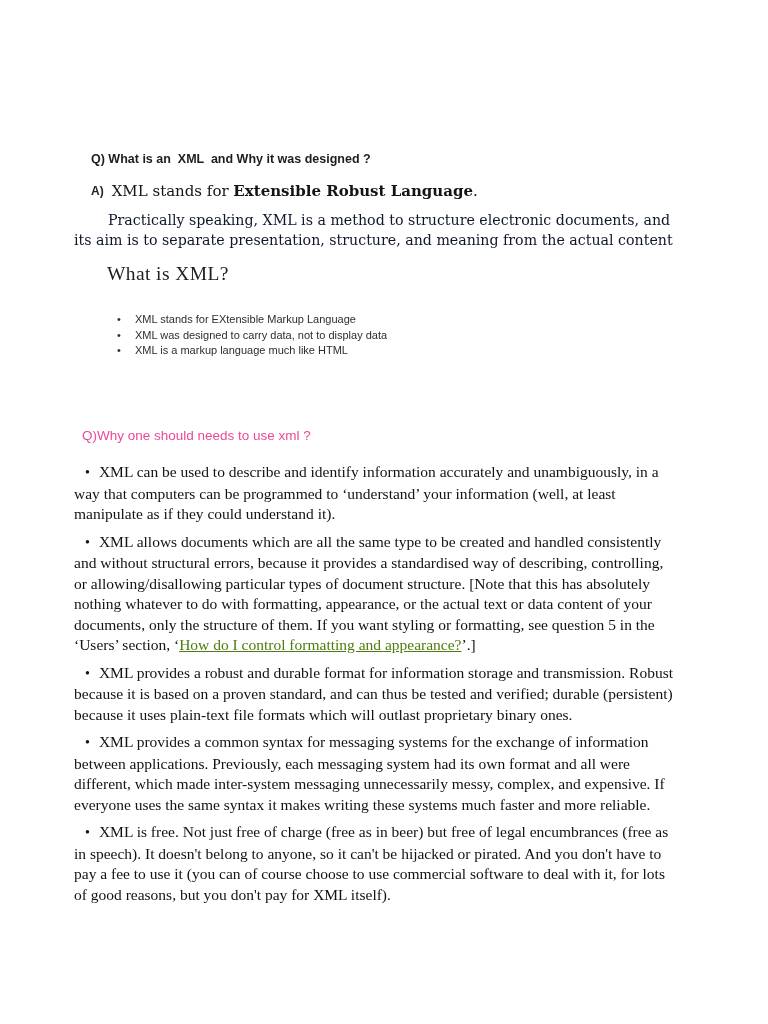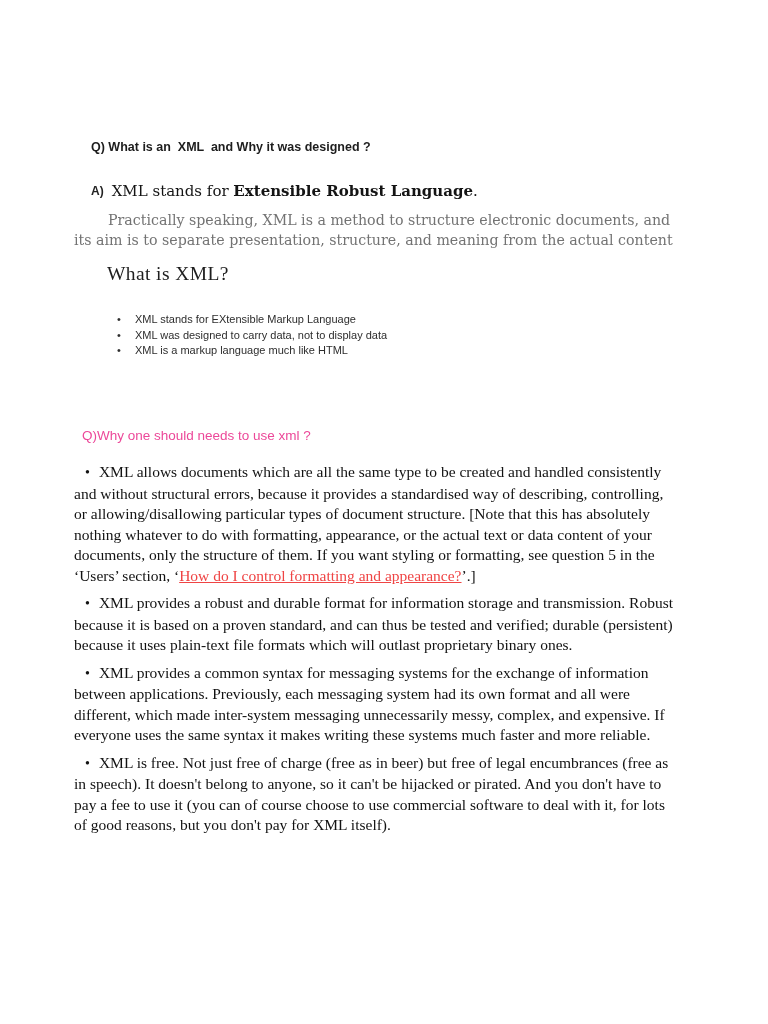--- a/index.html
+++ b/index.html
@@ -10,42 +10,42 @@
     font-family: "Liberation Serif", serif;
     color: #161616;
     overflow: hidden;
   }
   .page {
     position: absolute; inset: 0;
     background: #ffffff;
   }
   
   .q1 {
-    position: absolute; top: 140px; left: 91px;
+    position: absolute; top: 152px; left: 91px;
     font-family: "Liberation Sans", sans-serif;
     font-weight: bold; font-size: 12.5px; color: #1d1d1d;
     white-space: pre-wrap;
   }
   
   .a1 {
     position: absolute; top: 182px; left: 91px;
     font-family: "DejaVu Serif", serif;
     font-size: 15px; color: #141414;
   }
   .a1 .a-prefix {
     font-family: "Liberation Sans", sans-serif;
     font-weight: bold; font-size: 12px; color: #222222;
     margin-right: 8px; vertical-align: 1px;
   }
   .a1 b { font-weight: bold; }
   
   .intro {
     position: absolute; top: 211px; left: 74px; width: 604px;
     font-family: "DejaVu Serif", serif;
-    font-size: 14.2px; line-height: 19.5px; color: #737373;
+    font-size: 14.2px; line-height: 19.5px; color: #0f172a;
     text-indent: 34px;
   }
   
   .wix-heading {
     position: absolute; top: 263px; left: 107px;
     font-family: Liberation Serif, serif;
     font-weight: normal; font-size: 19.5px; letter-spacing: 0.4px;
     color: #1e1e1e;
   }
   
@@ -76,21 +76,21 @@
     font-family: "Liberation Serif", serif;
     font-size: 15.5px; line-height: 20.5px; color: #121212;
     margin: 0 0 7px 0;
   }
   .answers .m {
     display: inline-block;
     margin-left: 11px; margin-right: 9px;
     font-size: 14px;
   }
   .answers a.doc-link {
-    color: #ef4444; text-decoration: underline; cursor: pointer;
+    color: #4d7c0f; text-decoration: underline; cursor: pointer;
   }
 </style>
 </head>
 <body>
 
 <div class="page">
 
   <div class="q1">Q) What is an  XML  and Why it was designed ?</div>
 
   <div class="a1">
@@ -104,20 +104,21 @@
   <ul class="wix-list">
     <li>XML stands for EXtensible Markup Language</li>
     <li>XML was designed to carry data, not to display data</li>
     <li>XML is a markup language much like HTML</li>
   </ul>
 
   <div class="q2">Q)Why one should needs to use xml ?</div>
 
   <div class="answers">
 
+    <p><span class="m">•</span><span>XML can be used to describe and identify information accurately and unambiguously, in a way that computers can be programmed to ‘understand’ your information (well, at least manipulate as if they could understand it).</span></p>
 
     <p><span class="m">•</span><span>XML allows documents which are all the same type to be created and handled consistently and without structural errors, because it provides a standardised way of describing, controlling, or allowing/disallowing particular types of document structure. [Note that this has absolutely nothing whatever to do with formatting, appearance, or the actual text or data content of your documents, only the structure of them. If you want styling or formatting, see question 5 in the ‘Users’ section, ‘</span><a class="doc-link" href="#">How do I control formatting and appearance?</a><span>’.]</span></p>
 
     <p><span class="m">•</span><span>XML provides a robust and durable format for information storage and transmission. Robust because it is based on a proven standard, and can thus be tested and verified; durable (persistent) because it uses plain-text file formats which will outlast proprietary binary ones.</span></p>
 
     <p><span class="m">•</span><span>XML provides a common syntax for messaging systems for the exchange of information between applications. Previously, each messaging system had its own format and all were different, which made inter-system messaging unnecessarily messy, complex, and expensive. If everyone uses the same syntax it makes writing these systems much faster and more reliable.</span></p>
 
     <p><span class="m">•</span><span>XML is free. Not just free of charge (free as in beer) but free of legal encumbrances (free as in speech). It doesn't belong to anyone, so it can't be hijacked or pirated. And you don't have to pay a fee to use it (you can of course choose to use commercial software to deal with it, for lots of good reasons, but you don't pay for XML itself).</span></p>
 
   </div>

